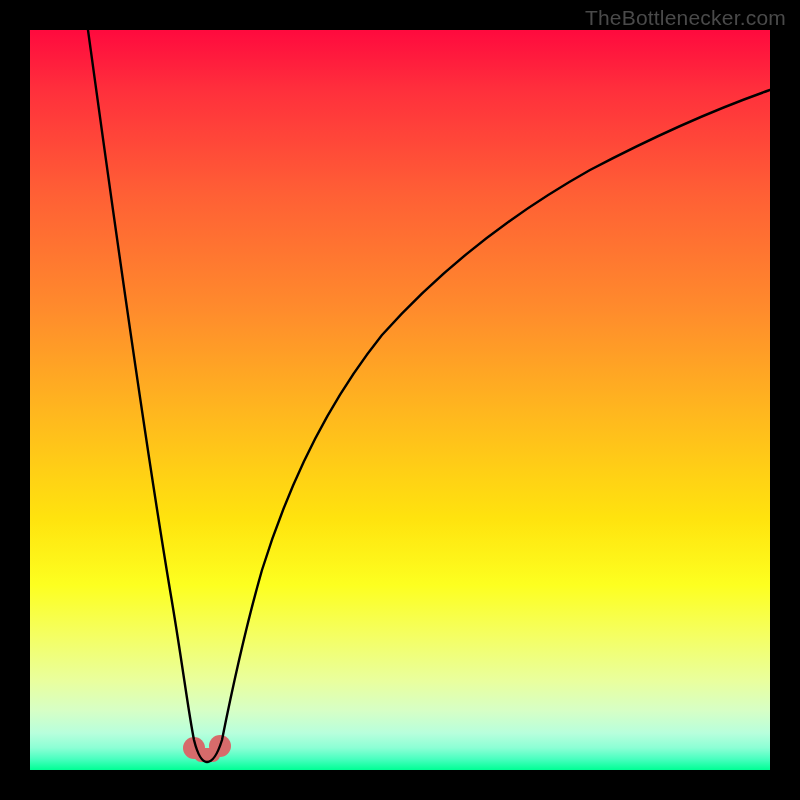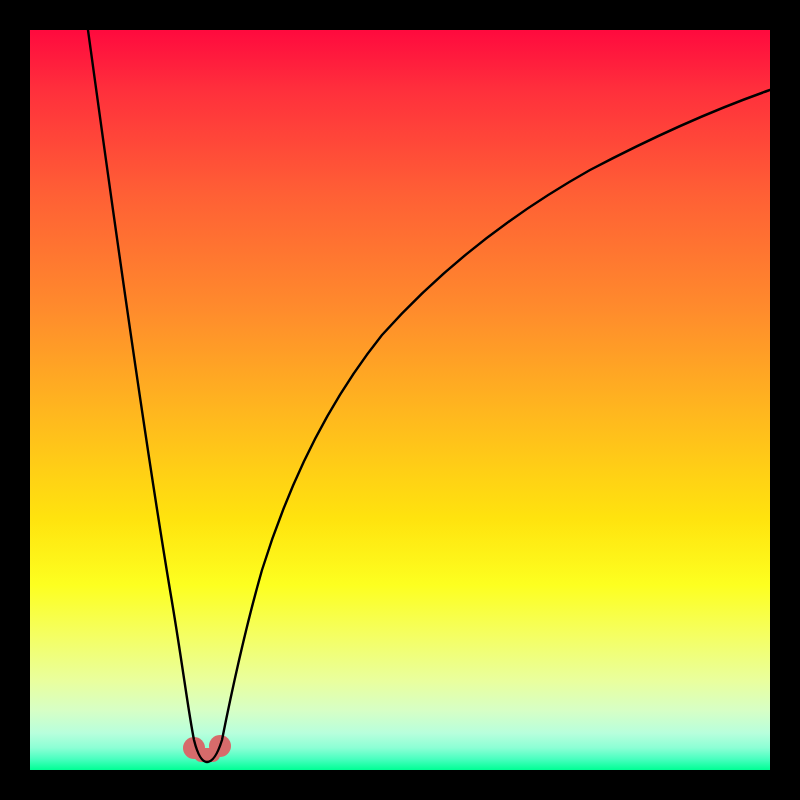--- a/index.html
+++ b/index.html
@@ -88,13 +88,14 @@
            C 152 630, 158 680, 164 710
            C 168 726, 172 732, 177 732
            C 182 732, 187 726, 192 710
            C 200 670, 212 610, 232 540
            C 260 450, 300 370, 352 305
            C 410 240, 480 185, 560 140
            C 640 98, 700 74, 740 60" fill="none" stroke="#000" stroke-width="2.4" stroke-linejoin="round" stroke-linecap="round"></path>
     </svg>
   </div>
 
+  <div class="watermark">TheBottlenecker.com</div>
 </div>
 
 </body></html>

